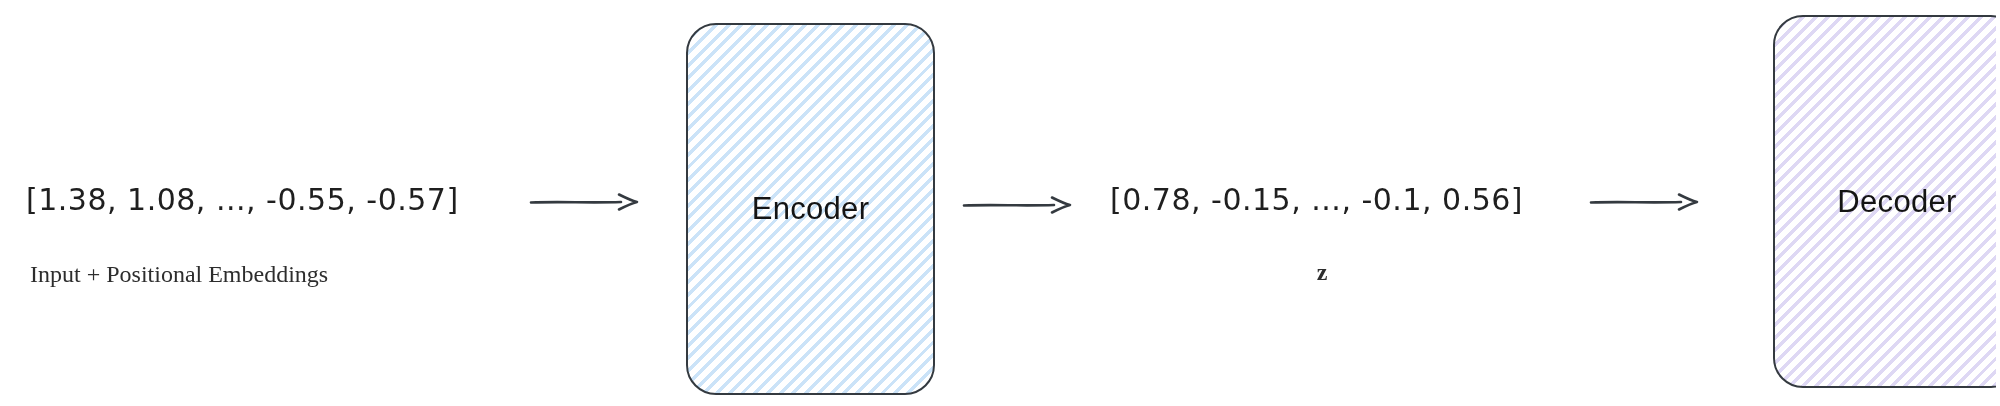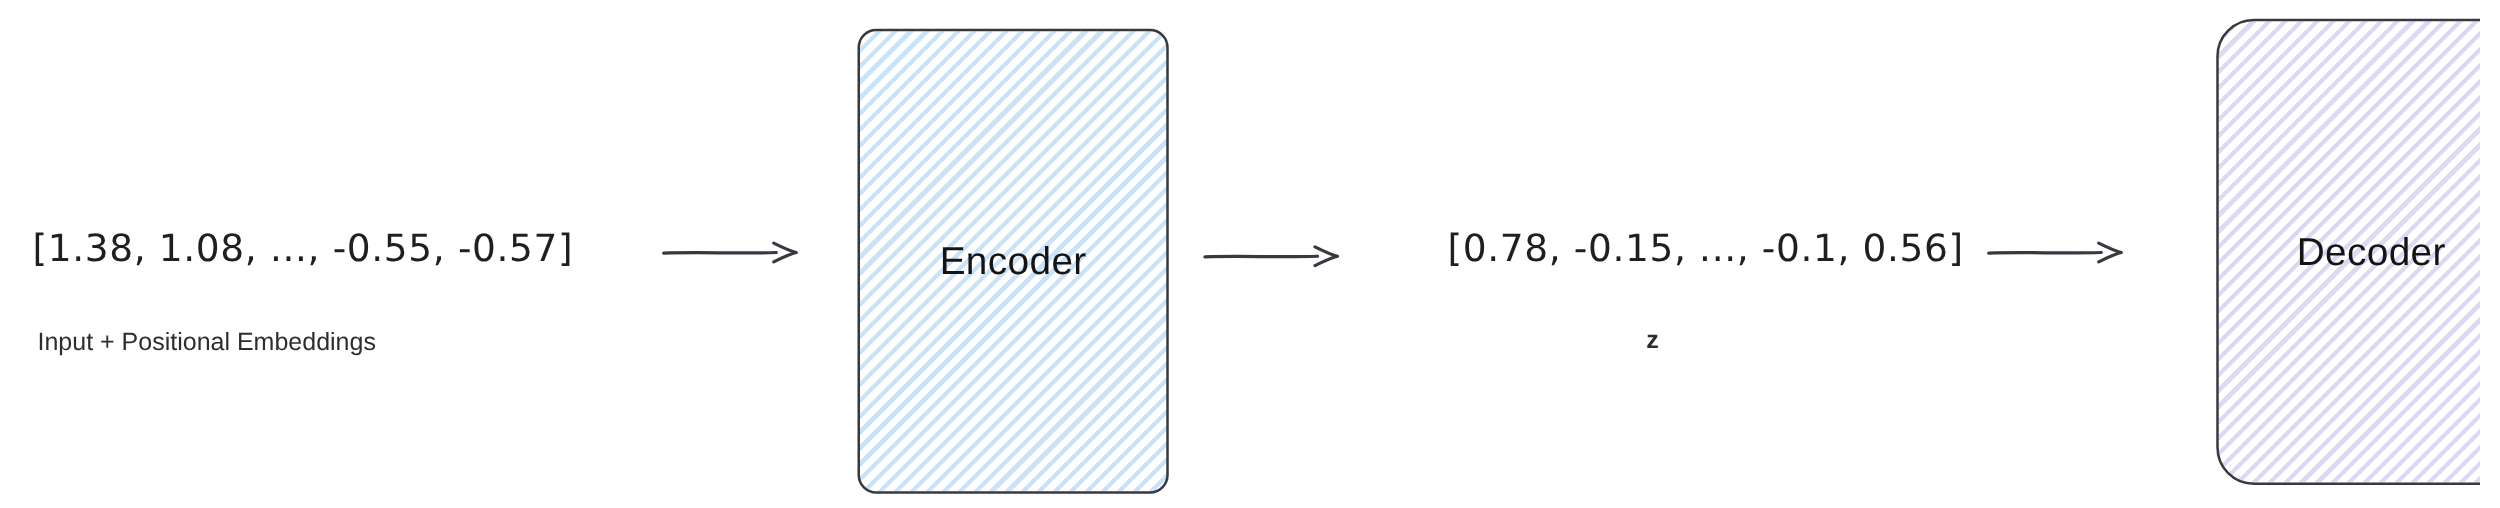--- a/index.html
+++ b/index.html
@@ -4,39 +4,40 @@
 <style>
   html, body { margin: 0; padding: 0; background: #ffffff; }
   .canvas {
     position: relative;
     width: 1984px;
     height: 406px;
     background: #ffffff;
     font-family: "DejaVu Sans", sans-serif;
     color: #1e1e1e;
     overflow: hidden;
+    padding-left: 12px;
   }
 
   
   .vec {
     position: absolute;
     font-size: 30px;
     line-height: 38px;
     letter-spacing: 0.5px;
     white-space: nowrap;
     color: #1f1f1f;
   }
   .vec-input { left: 26px; top: 181px; }
-  .vec-latent { left: 1110px; top: 181px; margin-left: 48px; }
+  .vec-latent { left: 1110px; top: 181px; }
 
   
   .mono-label {
     position: absolute;
-    font-family: Liberation Sans, sans-serif;
-    font-size: 20px;
+    font-family: Liberation Serif, serif;
+    font-size: 24px;
     line-height: 32px;
     color: #2d2d2d;
     white-space: nowrap;
   }
   .input-caption { left: 30px; top: 258px; }
   .z-caption { left: 1292px; top: 256px; width: 60px; text-align: center; font-weight: bold; }
 
   
   .box {
     position: absolute;
@@ -44,21 +45,20 @@
     border: 2.5px solid #343a40;
     border-radius: 30px;
     display: flex;
     align-items: center;
     justify-content: center;
   }
   .box-encoder {
     left: 686px; top: 23px; width: 249px; height: 372px;
     background: repeating-linear-gradient(135deg,
       #cbe3f8 0px, #cbe3f8 3.5px, #ffffff 3.5px, #ffffff 9px);
-    border-radius: 15px;
   }
   .box-decoder {
     left: 1737px; top: 15px; width: 248px; height: 373px;
     background: repeating-linear-gradient(135deg,
       #ded8f4 0px, #ded8f4 3.5px, #ffffff 3.5px, #ffffff 9px);
     margin-left: 36px;
   }
   .box-label {
     font-family: "Liberation Sans", sans-serif;
     font-size: 31px;

